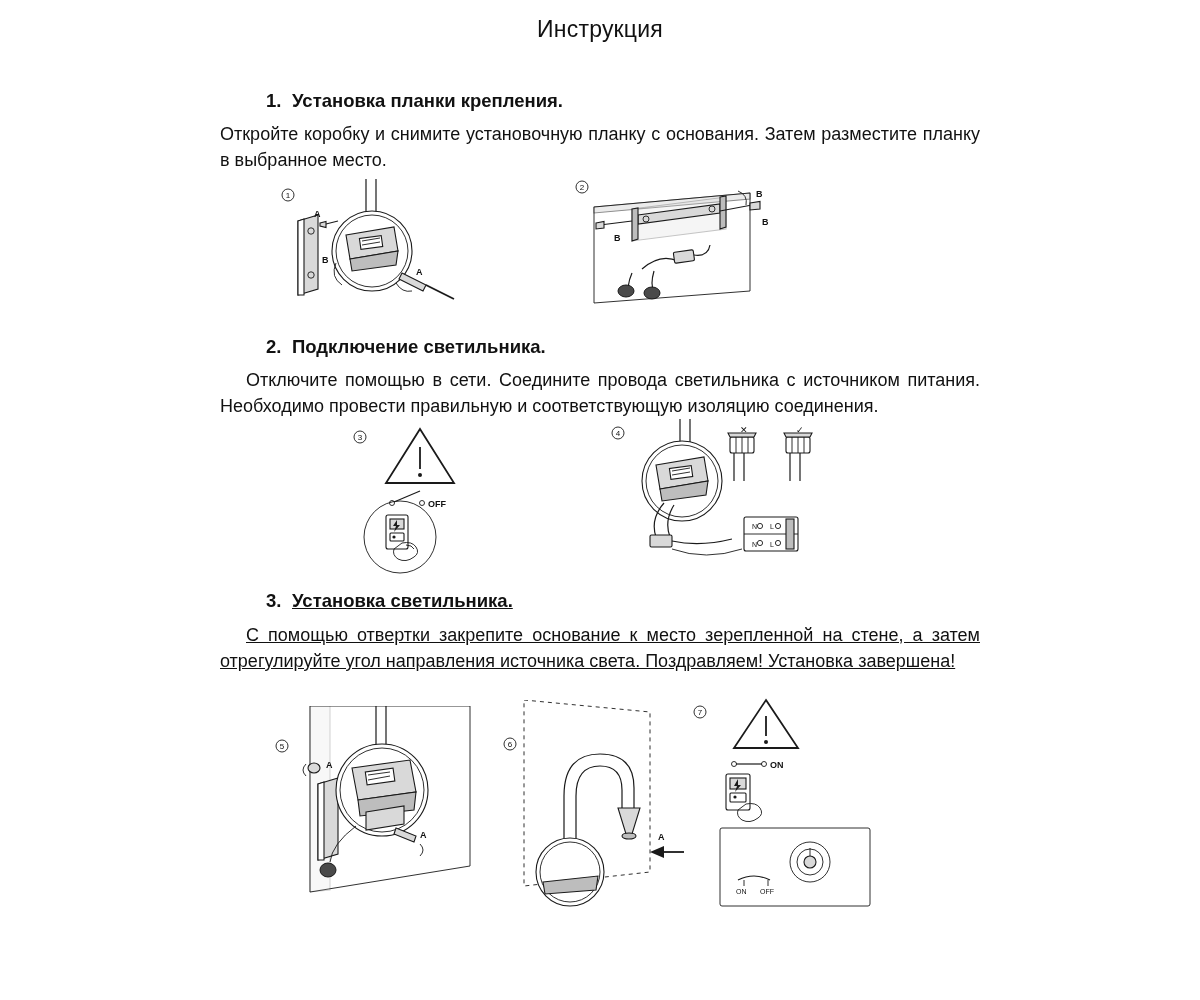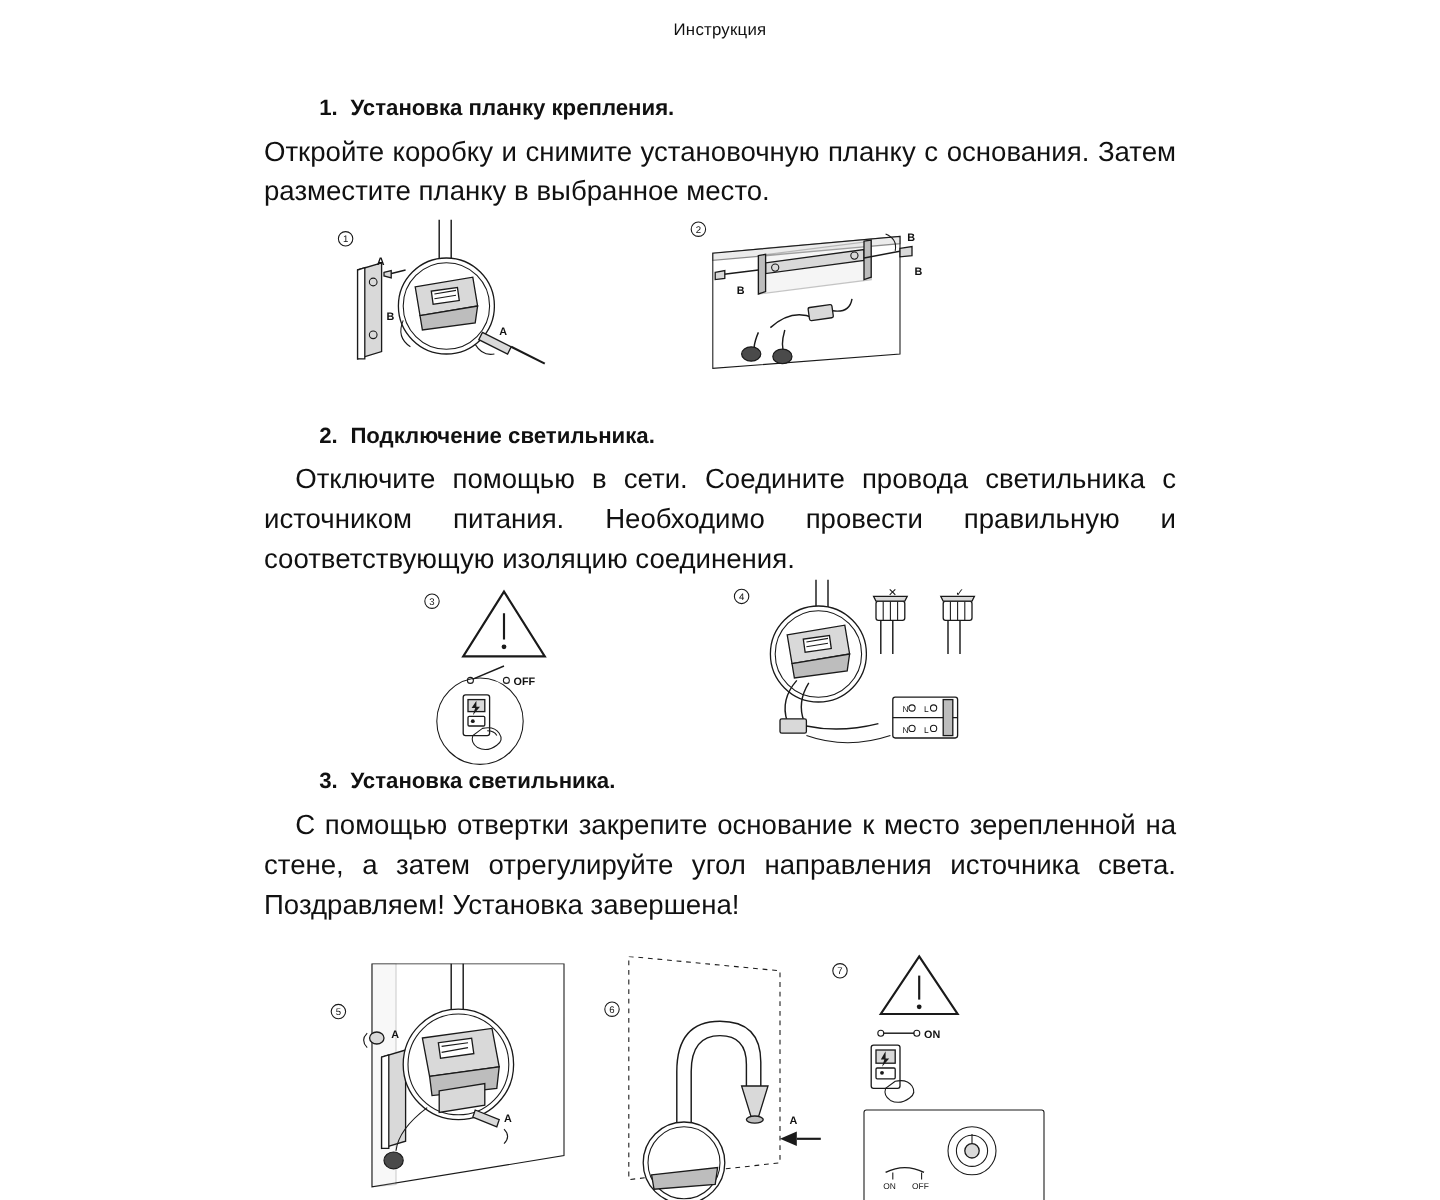--- a/index.html
+++ b/index.html
@@ -17,21 +17,21 @@
   }
   .page {
     width: 1200px;
     height: 1000px;
     position: relative;
     box-sizing: border-box;
     padding: 0;
   }
   .doc-title {
     text-align: center;
-    font-size: 14px;
+    font-size: 23px;
     font-weight: 400;
     margin-top: 16px;
     margin-bottom: 0;
     letter-spacing: 0.2px;
   }
   .content {
     width: 760px;
     margin: 0 auto;
     position: relative;
   }
@@ -43,21 +43,21 @@
     font-weight: bold;
     margin: 0;
     padding-left: 46px;
     line-height: 1.3;
   }
   .sec-head .num {
     display: inline-block;
     width: 26px;
   }
   .sec-body {
-    font-size: 23px;
+    font-size: 18px;
     line-height: 1.45;
     margin: 8px 0 0 0;
     text-align: justify;
   }
   .sec-body.indent {
     text-indent: 26px;
   }
   .figs {
     position: relative;
     width: 100%;
@@ -83,21 +83,21 @@
 <body>
 
 <div class="page">
 
   <h1 class="doc-title">Инструкция</h1>
 
   <div class="content">
 
     <div class="section" style="margin-top:46px;">
       <div class="sec-head">
-        <span class="num">1.</span><span>Установка планку крепления.</span>
+        <span class="num">1.</span><span>Установка планки крепления.</span>
       </div>
       <p class="sec-body">Откройте коробку и снимите установочную планку с основания. Затем разместите планку в выбранное место.</p>
     </div>
 
     <div class="figs" style="height:150px;">
 
       <div class="fig-wrap" style="left:56px; top:6px;">
         <svg width="200" height="140" viewBox="0 0 200 140">
 
           <circle cx="12" cy="16" r="6" class="ln-thin"></circle>
@@ -168,21 +168,21 @@
           <rect x="104" y="78" width="20" height="11" rx="1.5" class="fillgray" transform="rotate(-8 114 84)"></rect>
           <path class="ln" d="M124 82 q14 2 16 -10"></path>
           <path class="ln" d="M62 100 q-6 14 -2 20"></path>
           <ellipse cx="56" cy="118" rx="8" ry="6" class="filldark"></ellipse>
           <path class="ln" d="M84 98 q-4 14 0 20"></path>
           <ellipse cx="82" cy="120" rx="8" ry="6" class="filldark"></ellipse>
         </svg>
       </div>
     </div>
 
-    <div class="section" style="margin-top:24px;">
+    <div class="section" style="margin-top:12px;">
       <div class="sec-head">
         <span class="num">2.</span><span>Подключение светильника.</span>
       </div>
       <p class="sec-body indent">Отключите помощью в сети. Соедините провода светильника с источником питания. Необходимо провести правильную и соответствующую изоляцию соединения.</p>
     </div>
 
     <div class="figs" style="height:156px;">
 
       <div class="fig-wrap" style="left:130px; top:6px;">
         <svg width="210" height="150" viewBox="0 0 210 150">
@@ -264,21 +264,21 @@
             <line x1="188" y1="18" x2="188" y2="34" class="ln-thin"></line>
             <line x1="194" y1="18" x2="194" y2="34" class="ln-thin"></line>
             <line x1="180" y1="34" x2="180" y2="62" class="ln"></line>
             <line x1="190" y1="34" x2="190" y2="62" class="ln"></line>
             <path class="fillgray" d="M174 14 L202 14 L200 18 L176 18 Z"></path>
           </g>
         </svg>
       </div>
     </div>
 
-    <div class="section" style="">
+    <div class="section" style="margin-top:14px;text-decoration:underline;">
       <div class="sec-head">
         <span class="num">3.</span><span>Установка светильника.</span>
       </div>
       <p class="sec-body indent">С помощью отвертки закрепите основание к место зерепленной на стене, а затем отрегулируйте угол направления источника света. Поздравляем! Установка завершена!</p>
     </div>
 
     <div class="figs" style="height:220px; margin-top:24px;">
 
       <div class="fig-wrap" style="left:50px; top:8px;">
         <svg width="230" height="206" viewBox="0 0 230 206">

